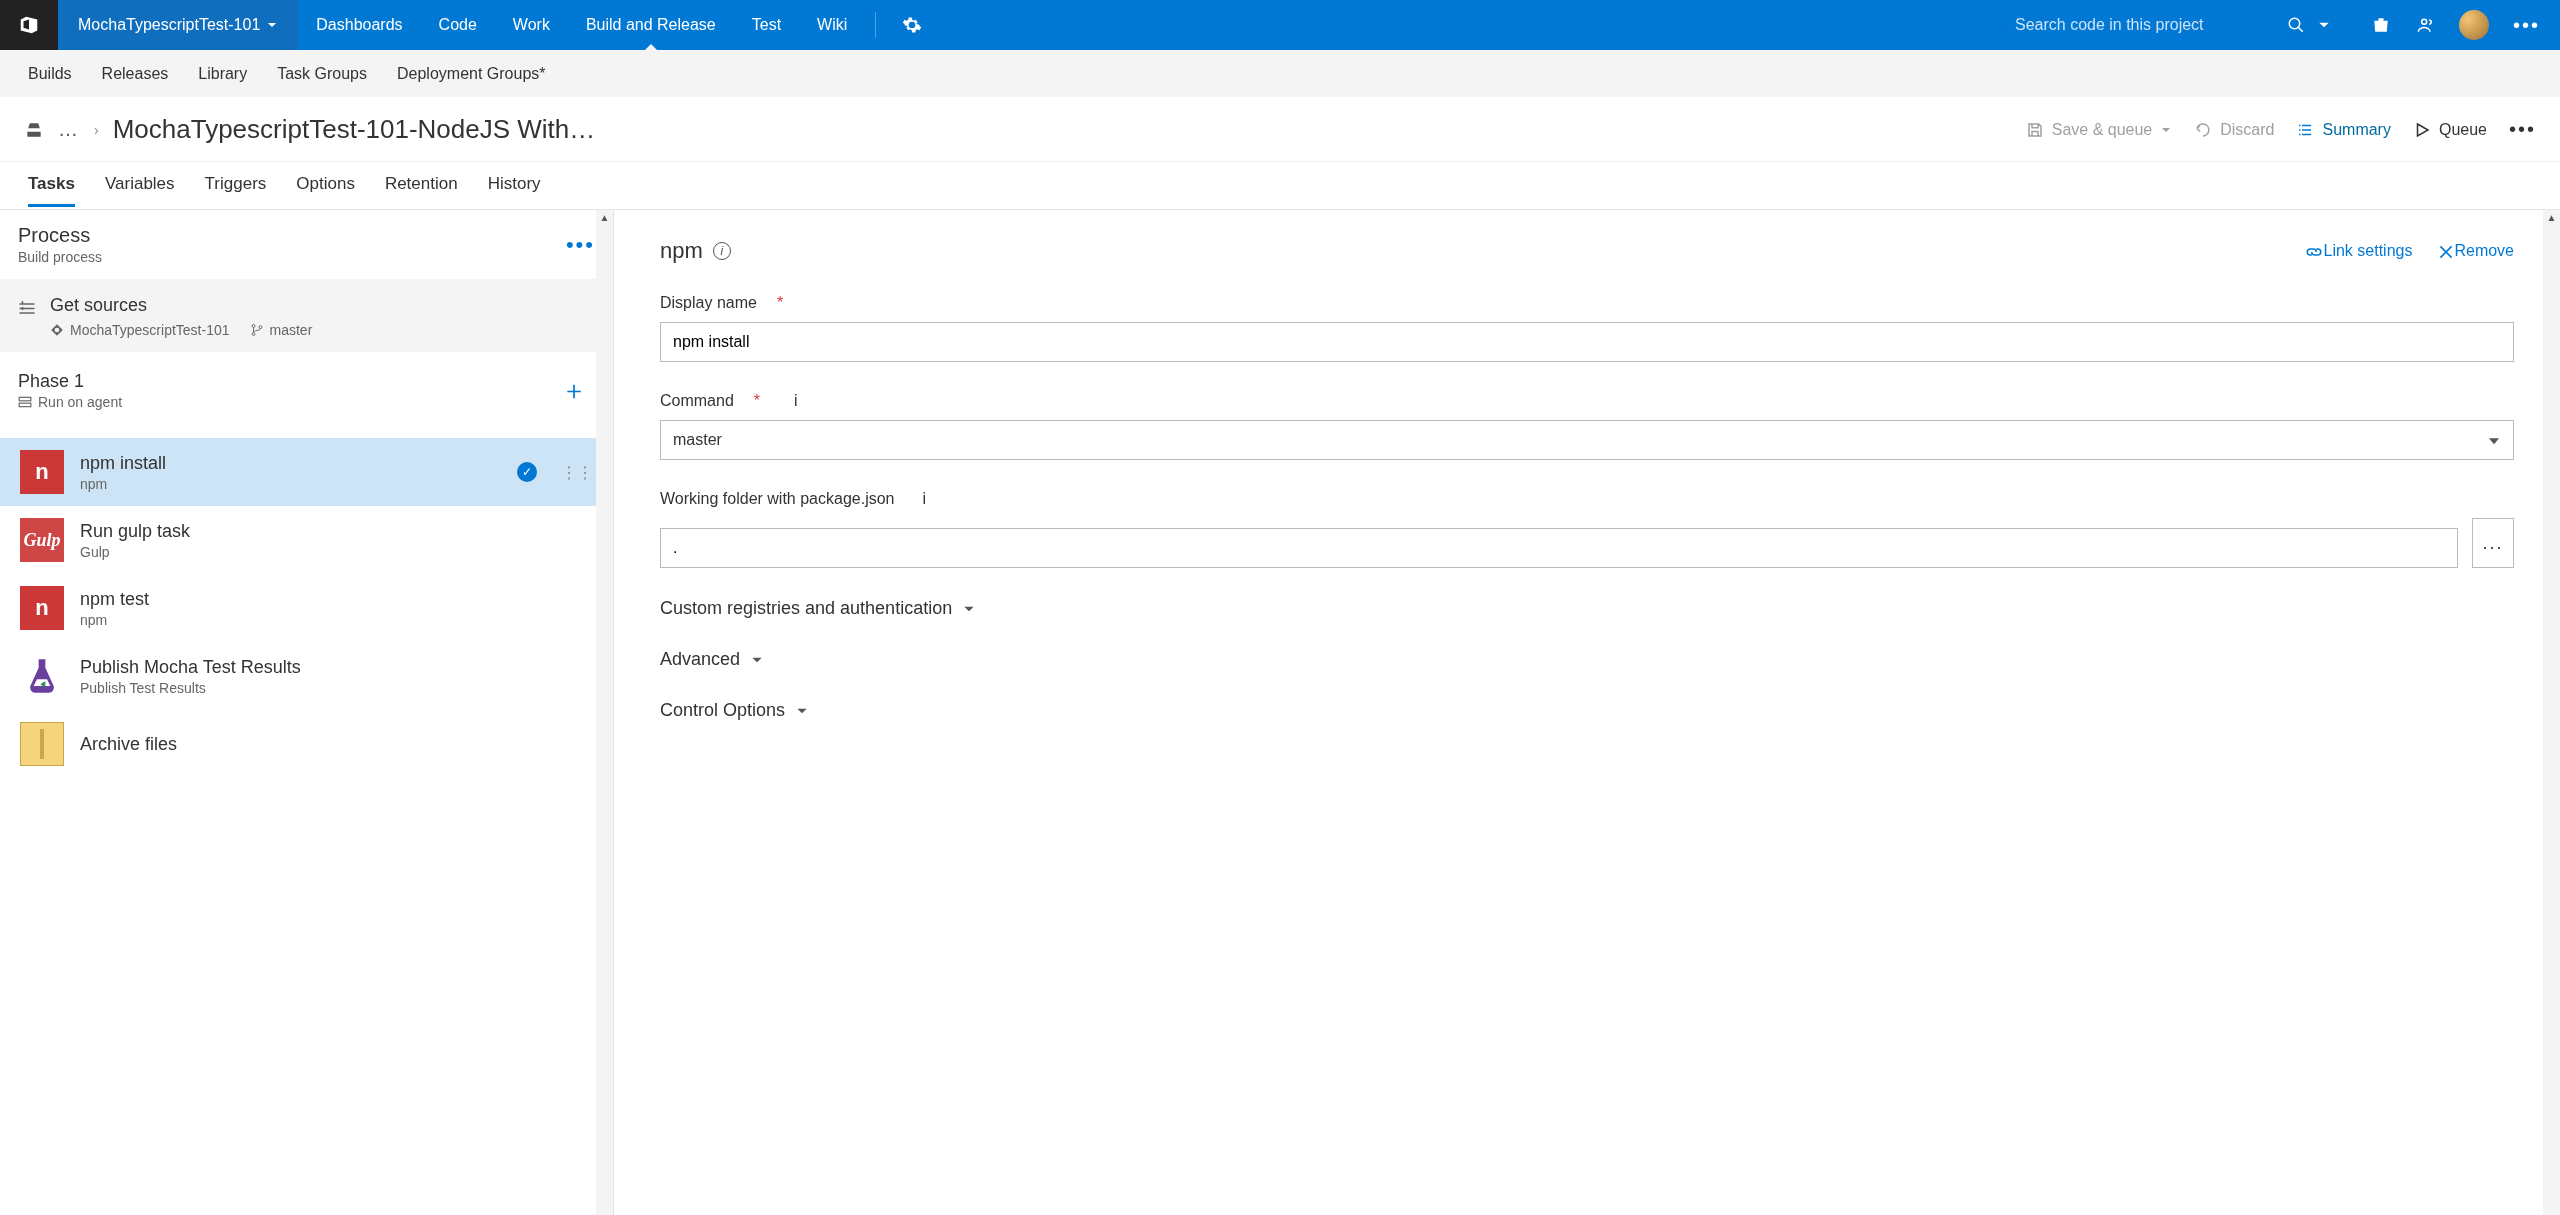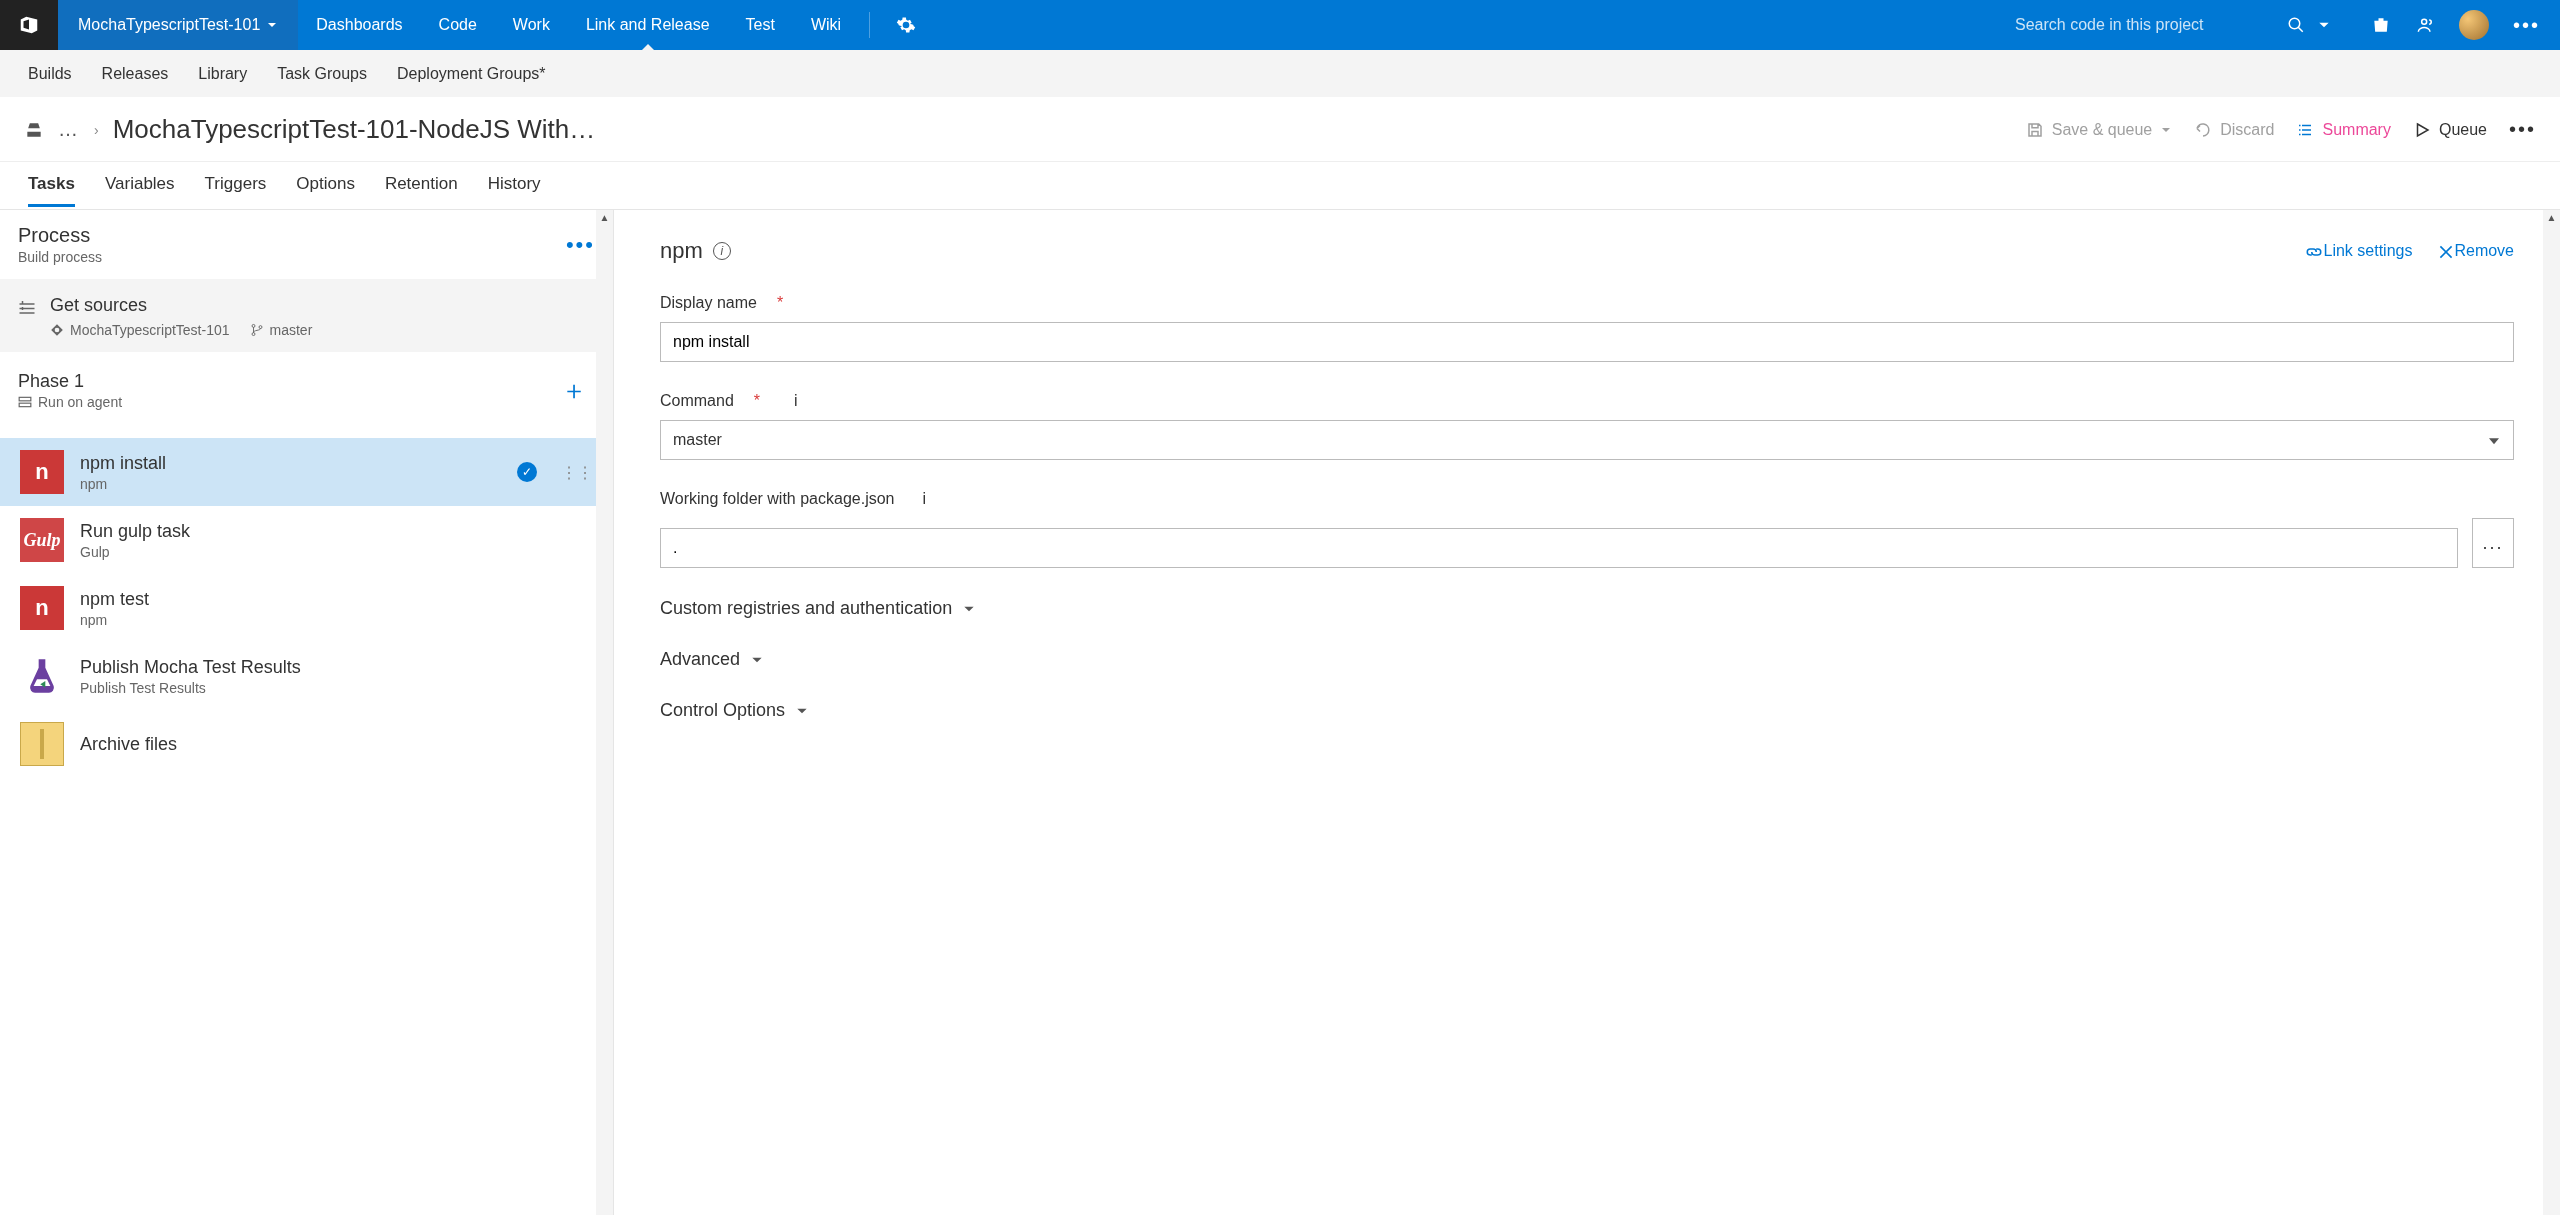--- a/index.html
+++ b/index.html
@@ -24,21 +24,21 @@
 
 .subnav { display:flex; align-items: center; height: 48px; background: #f4f4f4; padding: 0 28px; gap: 30px; border-bottom: 1px solid #fff; }
 .subnav-item { font-size: 16px; color: #333; cursor:pointer; }
 
 
 .pagehdr { display:flex; align-items: center; height: 64px; padding: 0 24px; gap: 14px; border-bottom: 1px solid #eee; }
 .pagehdr .title { font-size: 26px; font-weight: 400; color: #333; }
 .pagehdr .actions { margin-left: auto; display:flex; align-items:center; gap: 22px; }
 .action-btn { display:flex; align-items:center; gap: 8px; font-size: 16px; cursor:pointer; }
 .action-disabled { color: #a0a0a0; }
-.action-link { color: #ec4899; justify-content: flex-end; }
+.action-link { color: #0369a1; justify-content: flex-end; }
 
 
 .tabs { display:flex; align-items:center; height: 48px; padding: 0 28px; gap: 30px; border-bottom: 1px solid #e5e5e5; }
 .tab { font-size: 17px; color: #333; cursor:pointer; padding: 10px 0; border-bottom: 3px solid transparent; }
 .tab.active { border-bottom-color: #0078d4; font-weight: 600; }
 
 
 .split { display:flex; height: calc(100vh - 50px - 48px - 64px - 48px); }
 .left { width: 614px; border-right: 1px solid #e5e5e5; position:relative; overflow-y: auto; }
 .left-scroll-indicator { position:absolute; right:0; top:0; bottom:0; width:17px; background:#f4f4f4; display:flex; flex-direction:column; align-items:center; }
@@ -115,21 +115,21 @@
   <div class="topbar-project">
     <span>MochaTypescriptTest-101</span>
     <svg width="12" height="12" viewBox="0 0 12 12">
         <path fill="#fff" d="M2 4l4 4 4-4z"></path>
       </svg>
   </div>
   <div class="topbar-nav">
     <div class="topbar-nav-item">Dashboards</div>
     <div class="topbar-nav-item">Code</div>
     <div class="topbar-nav-item">Work</div>
-    <div class="topbar-nav-item active">Link and Release</div>
+    <div class="topbar-nav-item active">Build and Release</div>
     <div class="topbar-nav-item">Test</div>
     <div class="topbar-nav-item">Wiki</div>
   </div>
   <div class="topbar-sep"></div>
   <div class="topbar-gear">
     <svg width="20" height="20" viewBox="0 0 24 24">
         <path fill="#fff" d="M12 8a4 4 0 100 8 4 4 0 000-8zm9 4a7 7 0 01-.1 1.2l2.1 1.6-2 3.4-2.5-1a7 7 0 01-2 1.2l-.4 2.6h-4l-.4-2.6a7 7 0 01-2-1.2l-2.5 1-2-3.4 2.1-1.6A7 7 0 013 12a7 7 0 01.1-1.2L1 9.2l2-3.4 2.5 1a7 7 0 012-1.2L7.9 3h4l.4 2.6a7 7 0 012 1.2l2.5-1 2 3.4-2.1 1.6A7 7 0 0121 12z"></path>
       </svg>
   </div>
   <div class="topbar-spacer"></div>

